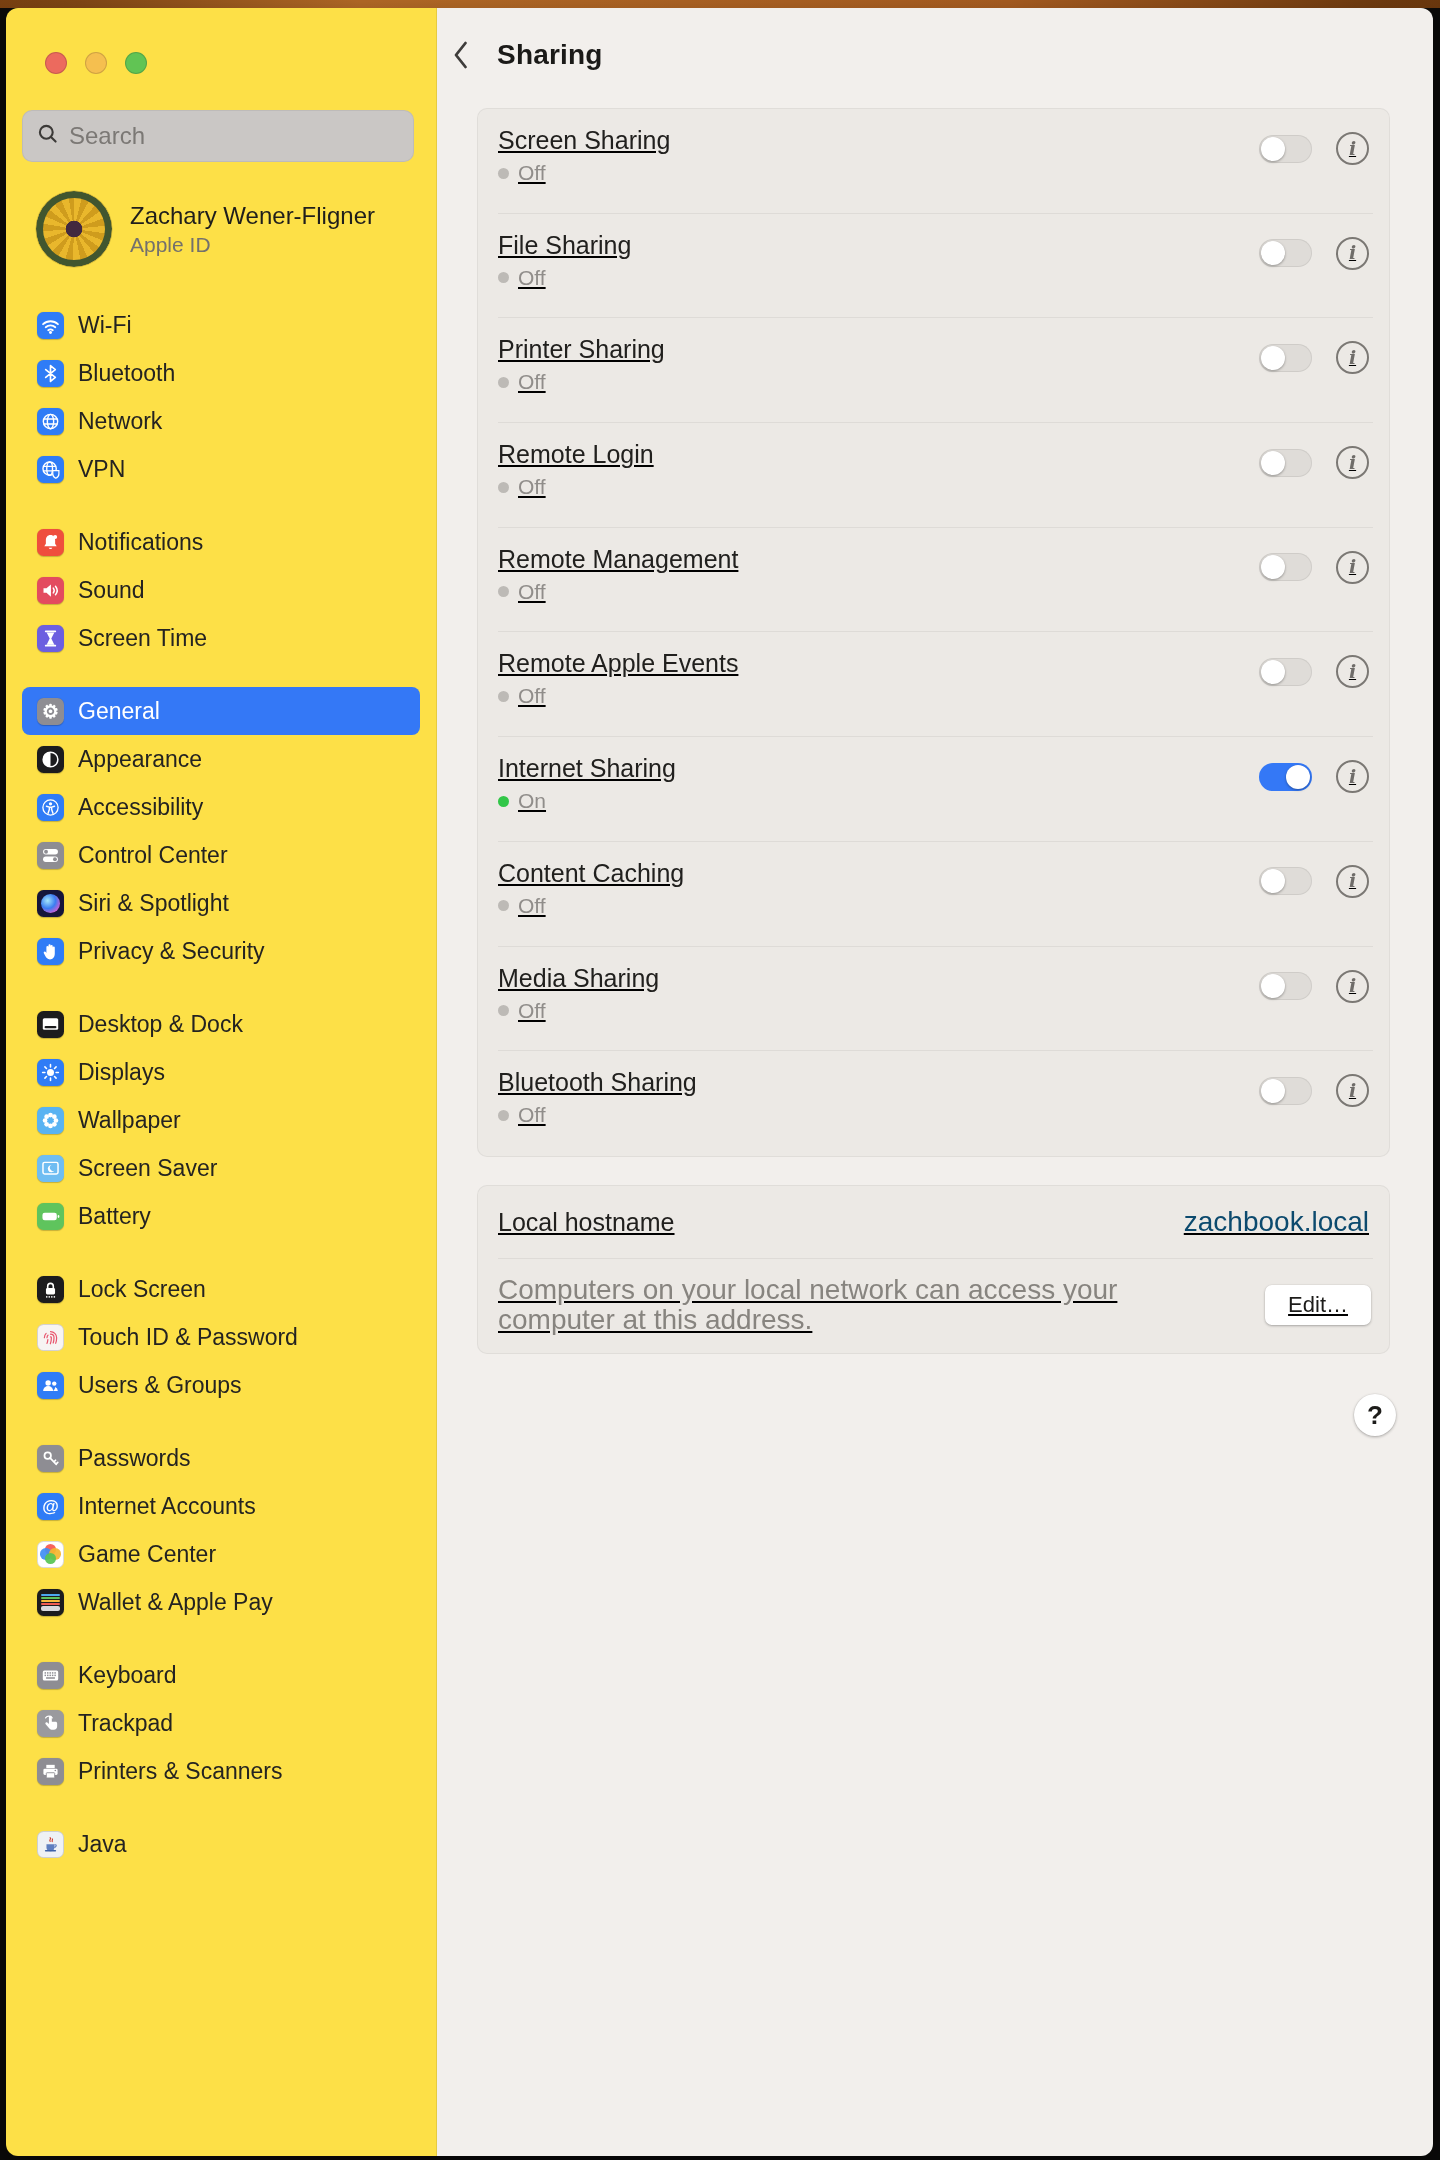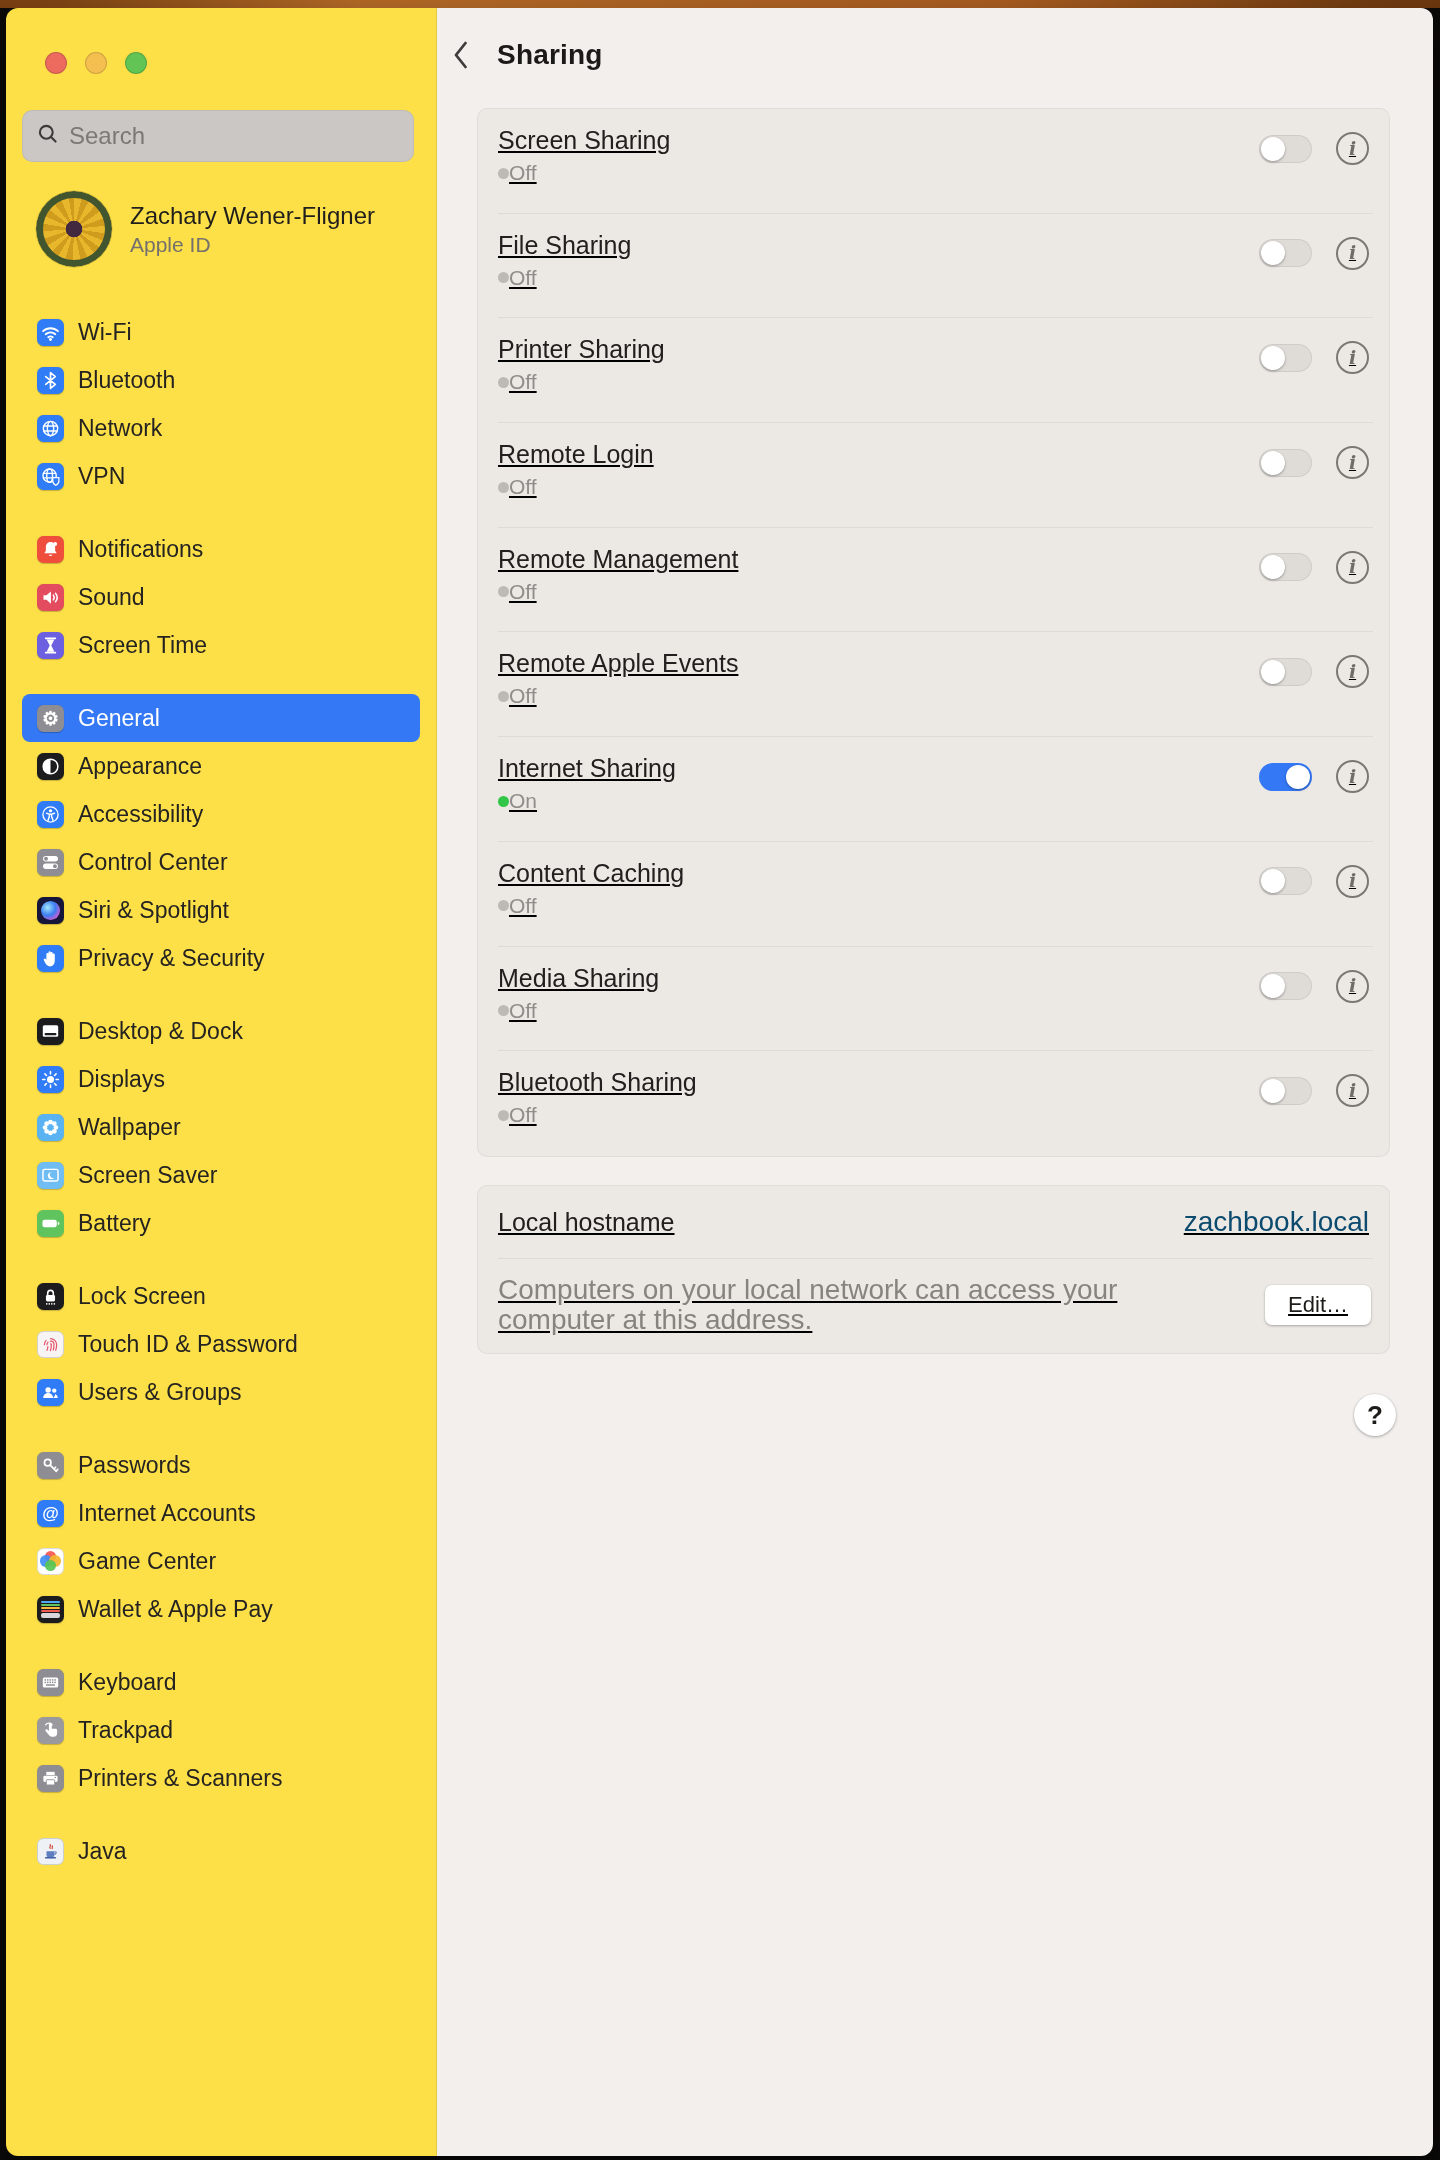--- a/index.html
+++ b/index.html
@@ -29,21 +29,21 @@
   .profile { position:absolute; top:182px; left:30px; right:16px; height:78px;
     display:flex; align-items:center; gap:18px; }
   .avatar { width:76px; height:76px; border-radius:50%; flex-shrink:0;
     background:
       radial-gradient(circle at 50% 50%, #42293f 0 15%, rgba(0,0,0,0) 16%),
       repeating-conic-gradient(#e9b72c 0 14deg, #cf9c1d 14deg 28deg);
     box-shadow:inset 0 0 0 7px #41562f, 0 0 0 .5px rgba(0,0,0,.2); }
   .profile-name { font-size:24px; color:#1f1e1c; line-height:31px; }
   .profile-sub { font-size:21px; color:#73706d; line-height:27px; }
 
-  .nav { position:absolute; top:300px; left:0; right:0; }
+  .nav { position:absolute; top:293px; left:0; right:0; }
   .nav-group { margin-bottom:25px; }
   .nav-item { height:48px; margin:0 16px; padding:0 15px; border-radius:8px;
     display:flex; align-items:center; gap:14px; cursor:default; }
   .nav-item.selected { background:var(--accent,#3478f6); }
   .nav-label { font-size:23px; color:#242321; white-space:nowrap; }
   .nav-item.selected .nav-label { color:#ffffff; }
 
   .app-icon { width:27px; height:27px; border-radius:6.5px; flex-shrink:0;
     display:flex; align-items:center; justify-content:center; overflow:hidden;
     box-shadow:0 .5px 1px rgba(0,0,0,.22); }
@@ -69,21 +69,21 @@
   .page-title { font-size:28px; font-weight:700; color:#1b1a18; letter-spacing:.2px; }
 
   .card { position:absolute; left:40px; width:913px; background:#ece9e5;
     border:1px solid rgba(0,0,0,.05); border-radius:10px;text-decoration:underline; }
   .card-sharing { top:100px; }
   .share-row { height:104.7px; padding:16px 20px 0 20px; display:flex;
     align-items:flex-start; justify-content:space-between; position:relative; }
   .share-row:not(:last-child)::after { content:""; position:absolute; left:20px; right:16px;
     bottom:0; height:1px; background:rgba(0,0,0,.06); }
   .row-title { font-size:25px; color:#21201e; line-height:31px; }
-  .row-status { display:flex; align-items:center; margin-top:5px; }
+  .row-status { display:flex; align-items:center; gap:9px; margin-top:5px; }
   .dot { width:11px; height:11px; border-radius:50%; background:#bdbab6; }
   .row-status[data-state="on"] .dot { background:var(--on,#32c648); }
   .status-label { font-size:21px; color:#908d8a; }
   .row-controls { display:flex; align-items:center; gap:24px; margin-top:7px; }
   .toggle { width:53px; height:28px; border-radius:14px; background:#dfdcd8;
     box-shadow:inset 0 0 0 1px rgba(0,0,0,.07); position:relative; cursor:default; }
   .toggle .knob { position:absolute; top:2px; left:2px; width:24px; height:24px; border-radius:50%;
     background:#fff; box-shadow:0 1px 2.5px rgba(0,0,0,.35); transition:left .1s; }
   .toggle[data-state="on"] { background:var(--accent,#3478f6); box-shadow:none; }
   .toggle[data-state="on"] .knob { left:27px; }

